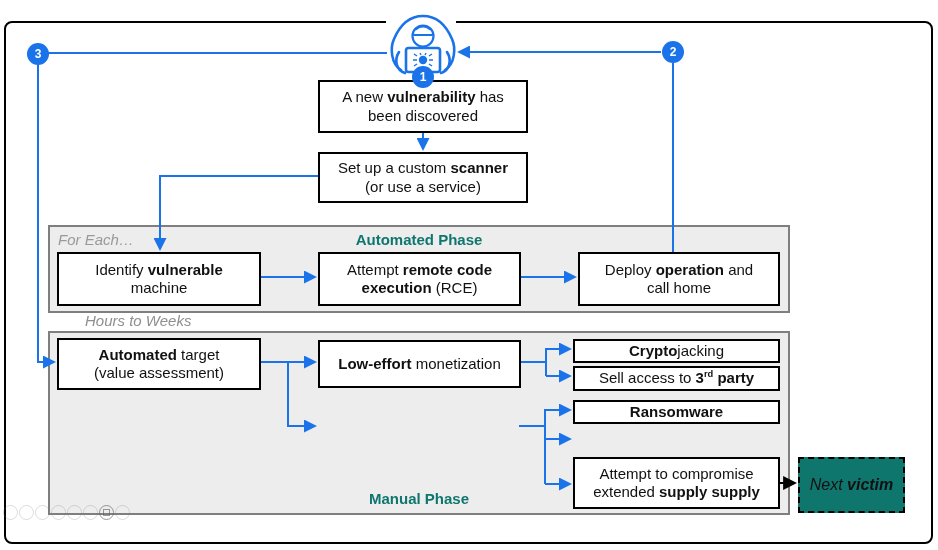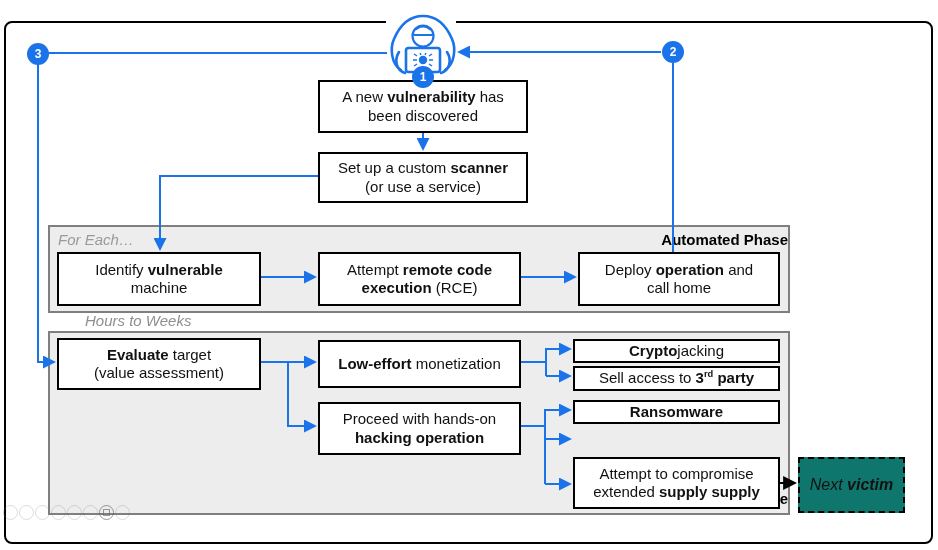--- a/index.html
+++ b/index.html
@@ -3,21 +3,21 @@
 <meta charset="utf-8">
 <style>
   html,body{margin:0;padding:0;background:#fff;width:938px;height:550px;overflow:hidden;
     font-family:"Liberation Sans", sans-serif;}
   .canvas{position:relative;width:938px;height:550px;background:#fff;}
   .frame{position:absolute;left:4px;top:21px;width:925px;height:519px;
     border:2px solid #000;border-radius:8px;z-index:0;}
   .section{position:absolute;background:#ededed;border:2px solid #7f7f7f;z-index:1;}
   #sec-auto{left:48px;top:225px;width:738px;height:84px;}
   #sec-manual{left:48px;top:331px;width:738px;height:180px;}
-  .sec-title{position:absolute;left:0;width:100%;text-align:right;color:#000000;
+  .sec-title{position:absolute;left:0;width:100%;text-align:center;color:#0f766e;
     font-weight:bold;font-size:15px;}
   #sec-auto .sec-title{top:4px;}
   #sec-manual .sec-title{bottom:6px;}
   .corner-label{position:absolute;left:8px;top:4px;color:#9a9a9a;font-style:italic;font-size:15px;}
   .gap-label{position:absolute;left:85px;top:312px;color:#8f8f8f;font-style:italic;
     font-size:15px;z-index:1;}
   .box{position:absolute;background:#fff;border:2px solid #000;display:flex;
     align-items:center;justify-content:center;text-align:center;font-size:15px;
     line-height:1.22;z-index:3;color:#111;}
   .box sup{font-size:0.62em;line-height:0;}
@@ -131,27 +131,24 @@
   <div class="box" id="box-identify">
       <span><span>Identify </span><span style="font-weight: bold;">vulnerable</span><br><span>machine</span></span>
     </div>
   <div class="box" id="box-rce">
       <span><span>Attempt </span><span style="font-weight: bold;">remote code</span><br><span style="font-weight: bold;">execution</span><span> (RCE)</span></span>
     </div>
   <div class="box" id="box-webshell">
       <span><span>Deploy </span><span style="font-weight: bold;">operation</span><span> and</span><br><span>call home</span></span>
     </div>
   <div class="box" id="box-eval">
-      <span><span style="font-weight: bold;">Evaluate</span><span> target</span><br><span>(value assessment)</span></span>
+      <span><span style="font-weight: bold;">Automated</span><span> target</span><br><span>(value assessment)</span></span>
     </div>
   <div class="box" id="box-low">
       <span><span style="font-weight: bold;">Low-effort</span><span> monetization</span></span>
-    </div>
-  <div class="box" id="box-hands">
-      <span><span>Proceed with hands-on</span><br><span style="font-weight: bold;">hacking operation</span></span>
     </div>
   <div class="box" id="box-crypto">
       <span><span style="font-weight: bold;">Crypto</span><span>jacking</span></span>
     </div>
   <div class="box" id="box-sell">
       <span><span>Sell access to </span><span style="font-weight: bold;">3</span><sup style="font-weight: bold;">rd</sup><span style="font-weight: bold;"> </span><span style="font-weight: bold;">party</span></span>
     </div>
   <div class="box" id="box-ransom">
       <span><span style="font-weight: bold;">Ransomware</span></span>
     </div>

